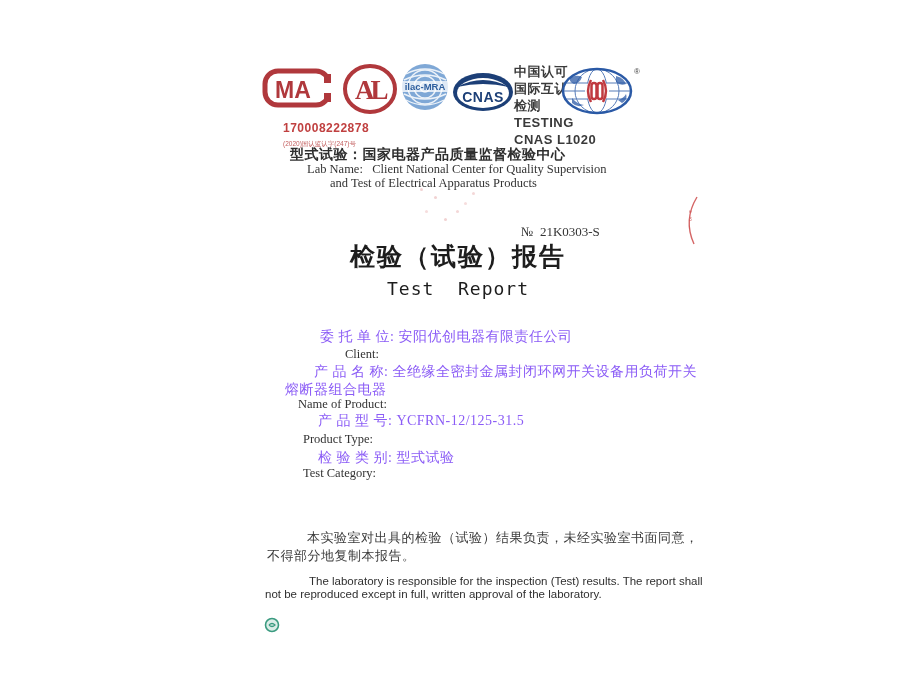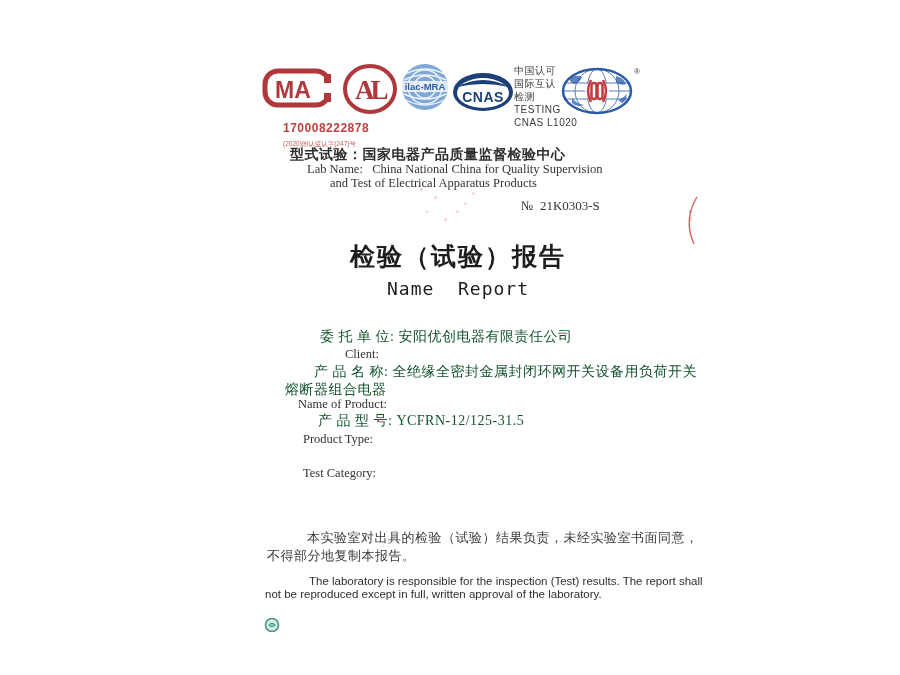--- a/index.html
+++ b/index.html
@@ -10,22 +10,22 @@
   .abs { position:absolute; white-space:pre; }
 
   
   .logos svg { display:block; }
   .cma-num {
     font-family:"Liberation Sans", sans-serif; font-weight:bold;
     color:#c04040; font-size:12px; letter-spacing:0.5px;
   }
   .cma-note { font-size:6.5px; font-weight:normal; letter-spacing:0; color:#c46060; }
   .accred {
-    font-family:"Liberation Sans", sans-serif; font-size:10px; line-height:1.3;
-    color:#3a3a3a; font-weight:normal; letter-spacing:0.5px;
+    font-family:"Liberation Sans", sans-serif; font-size:13px; line-height:1.3;
+    color:#3a3a3a; font-weight:bold; letter-spacing:0.5px;
   }
 
   
   .lab-cn {
     font-family:"Liberation Sans", sans-serif; font-weight:bold;
     font-size:14px; color:#2e2e2e; letter-spacing:0.5px;
   }
   .lab-en { font-size:12.5px; color:#333; }
 
   
@@ -34,21 +34,21 @@
   .title-cn {
     font-family:"Liberation Sans", sans-serif; font-weight:bold;
     font-size:25px; color:#1d1d1d; letter-spacing:2px; white-space:pre;
   }
   .title-en {
     font-family:"DejaVu Sans Mono", monospace; font-size:18px;
     color:#1d1d1d; margin-top:5px; letter-spacing:1px; white-space:pre;
   }
 
   
-  .f-cn { font-size:14px; color:#14532d; letter-spacing:0.5px; }
+  .f-cn { font-size:14px; color:#8b5cf6; letter-spacing:0.5px; }
   .f-en { font-size:12.5px; color:#333;text-align:center; }
 
   
   .disc-cn { font-size:13px; color:#3b3b3b; letter-spacing:0.5px; }
   .disc-en { font-family:"Liberation Sans", sans-serif; font-size:11.5px; color:#2f2f2f; }
 
   
   .speckles {
     left:420px; top:188px; width:3px; height:3px; border-radius:50%;
     background:#d98080; opacity:0.35;
@@ -130,51 +130,52 @@
         <path d="M31,16 q-6,11 0,22"></path>
         <path d="M43,16 q6,11 0,22"></path>
         <rect x="31.5" y="19" width="5" height="16" rx="2.5"></rect>
         <rect x="37.5" y="19" width="5" height="16" rx="2.5"></rect>
       </g>
       <text x="74" y="10" font-family="Liberation Sans, sans-serif" font-size="8" fill="#444">®</text>
     </svg>
   </div>
 
   <div class="abs lab-cn" style="left:290px; top:146px;">型式试验：国家电器产品质量监督检验中心</div>
-  <div class="abs lab-en" style="left:307px; top:162px;">Lab Name:   China National China for Quality Supervision</div>
+  <div class="abs lab-en" style="left:307px; top:162px;">Lab Name:   Client National Center for Quality Supervision</div>
   <div class="abs lab-en" style="left:330px; top:176px;">and Test of Electrical Apparatus Products</div>
 
-  <div class="abs report-no" style="left:521px; top:198px;">№  21K0303-S</div>
+  <div class="abs report-no" style="left:521px; top:224px;">№  21K0303-S</div>
 
   <div class="abs speckles"></div>
 
   <svg class="abs" style="left:681px; top:196px;" width="20" height="50" viewBox="0 0 20 50">
     <path d="M16,1 Q2,24 13,48" stroke="#cc4a4a" stroke-width="1.4" fill="none" opacity="0.85"></path>
     <g fill="#cc4a4a" opacity="0.8" font-size="5" font-family="Liberation Sans, sans-serif">
       <text x="8" y="17">e</text>
       <text x="8" y="25">3</text>
       <text x="8" y="33">i</text>
     </g>
   </svg>
 
   <div class="abs title-wrap" style="white-space:normal;">
     <div class="title-cn">检验（试验）报告</div>
-    <div class="title-en">Name  Report</div>
+    <div class="title-en">Test  Report</div>
   </div>
 
   <div class="abs f-cn" style="left:320px; top:328px;">委 托 单 位: 安阳优创电器有限责任公司</div>
   <div class="abs f-en" style="left:345px; top:347px;">Client:</div>
 
   <div class="abs f-cn" style="left:314px; top:363px;">产 品 名 称: 全绝缘全密封金属封闭环网开关设备用负荷开关</div>
   <div class="abs f-cn" style="left:285px; top:381px;">熔断器组合电器</div>
   <div class="abs f-en" style="left:298px; top:397px;">Name of Product:</div>
 
   <div class="abs f-cn" style="left:318px; top:412px;">产 品 型 号: YCFRN-12/125-31.5</div>
   <div class="abs f-en" style="left:303px; top:432px;">Product Type:</div>
 
+  <div class="abs f-cn" style="left:318px; top:449px;">检 验 类 别: 型式试验</div>
   <div class="abs f-en" style="left:303px; top:466px;">Test Category:</div>
 
   <div class="abs disc-cn" style="left:307px; top:529px;">本实验室对出具的检验（试验）结果负责，未经实验室书面同意，</div>
   <div class="abs disc-cn" style="left:267px; top:547px;">不得部分地复制本报告。</div>
   <div class="abs disc-en" style="left:309px; top:575px;">The laboratory is responsible for the inspection (Test) results. The report shall</div>
   <div class="abs disc-en" style="left:265px; top:588px;">not be reproduced except in full, written approval of the laboratory.</div>
 
   <svg class="abs" style="left:264px; top:617px;" width="16" height="16" viewBox="0 0 16 16">
     <circle cx="8" cy="8" r="6.5" fill="rgba(59,155,128,0.18)" stroke="#3b9b80" stroke-width="1.6"></circle>
     <path d="M5,8 q3,-3 6,0 q-3,3 -6,0" fill="none" stroke="#3b9b80" stroke-width="1.2"></path>

